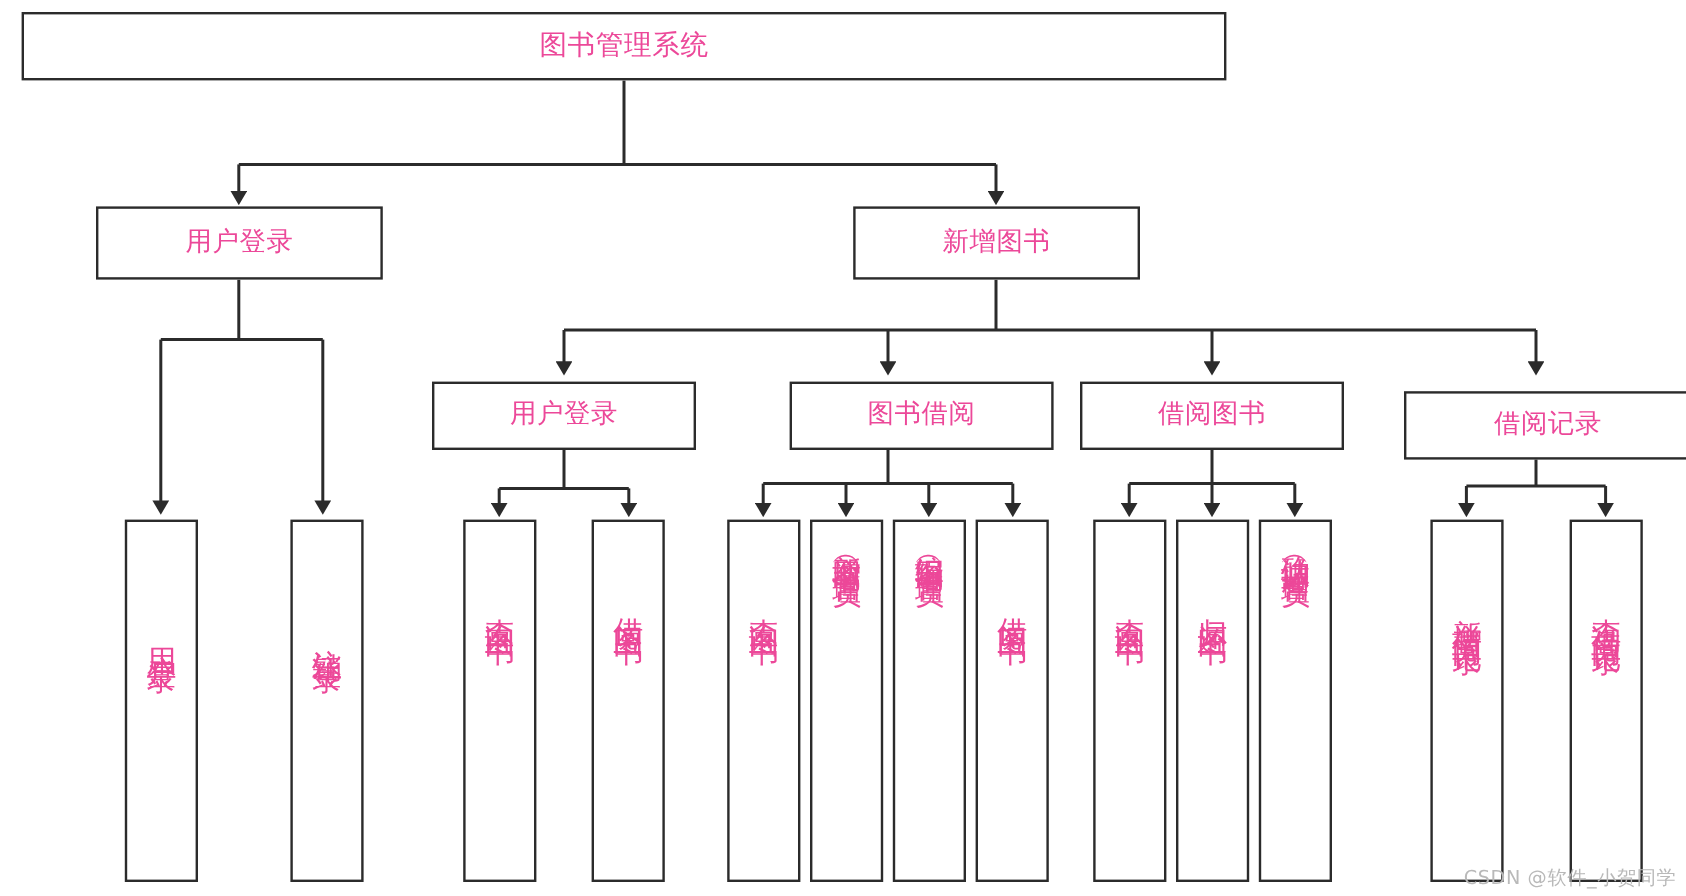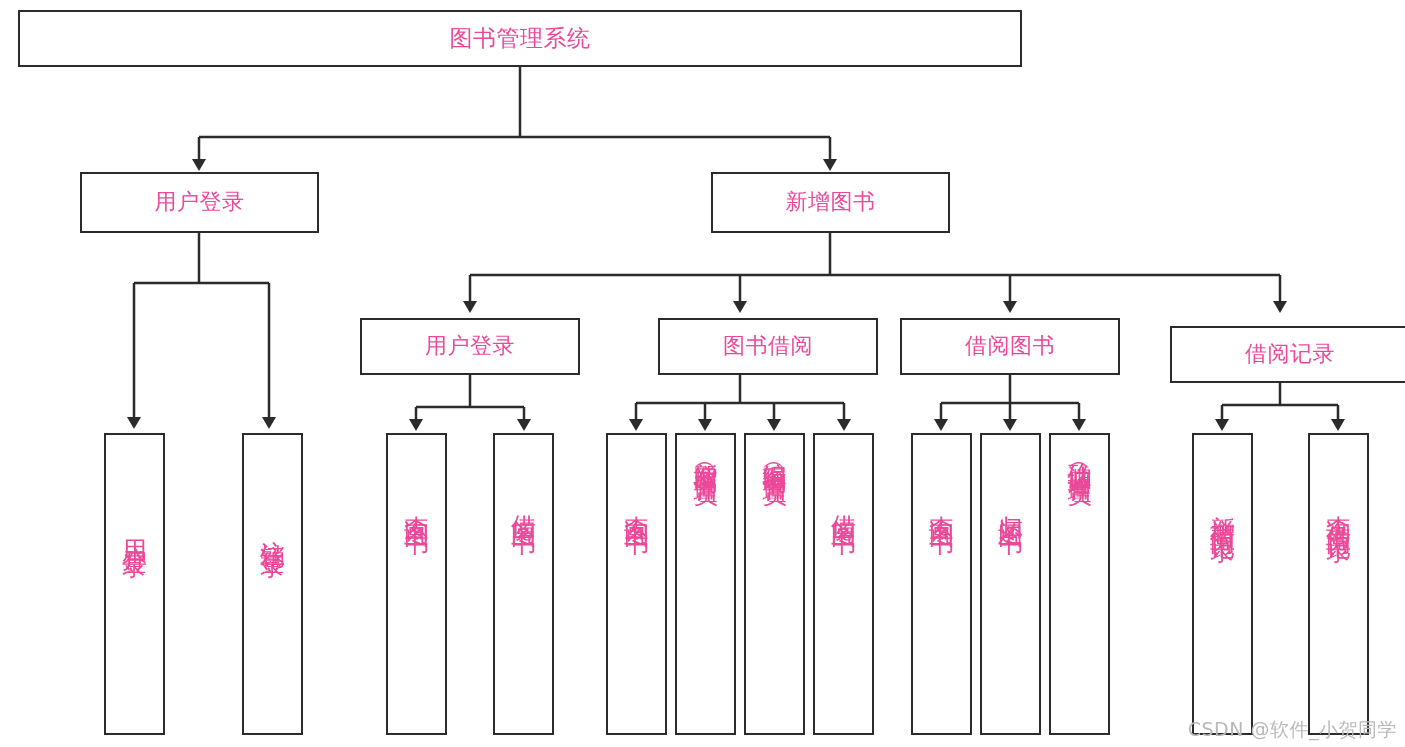--- a/index.html
+++ b/index.html
@@ -78,21 +78,21 @@
   .node.leaf.mid-text {
     padding-top: 60px;
   }
   .node.leaf.low-text {
     padding-top: 85px;
   }
   .watermark {
     position: absolute;
     right: 8px;
     bottom: 4px;
-    font-size: 19px;
+    font-size: 16px;
     color: #b9b9b9;
     letter-spacing: 0.5px;
     white-space: nowrap;
     font-family: "DejaVu Sans", "Liberation Sans", sans-serif;
   }
 </style>
 </head>
 <body>
 
 <div id="canvas">

